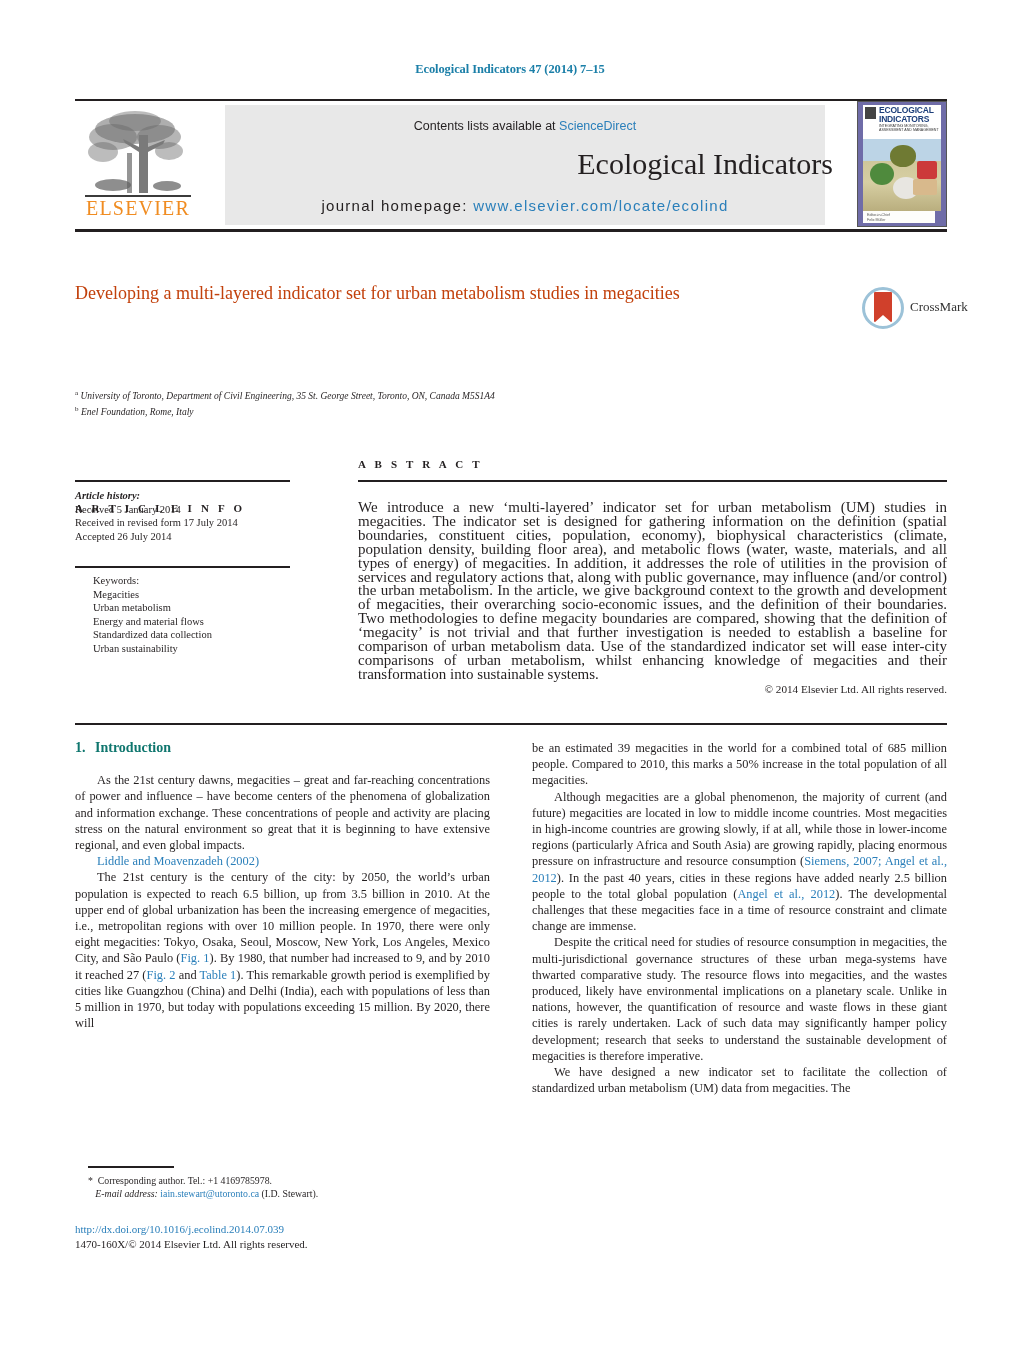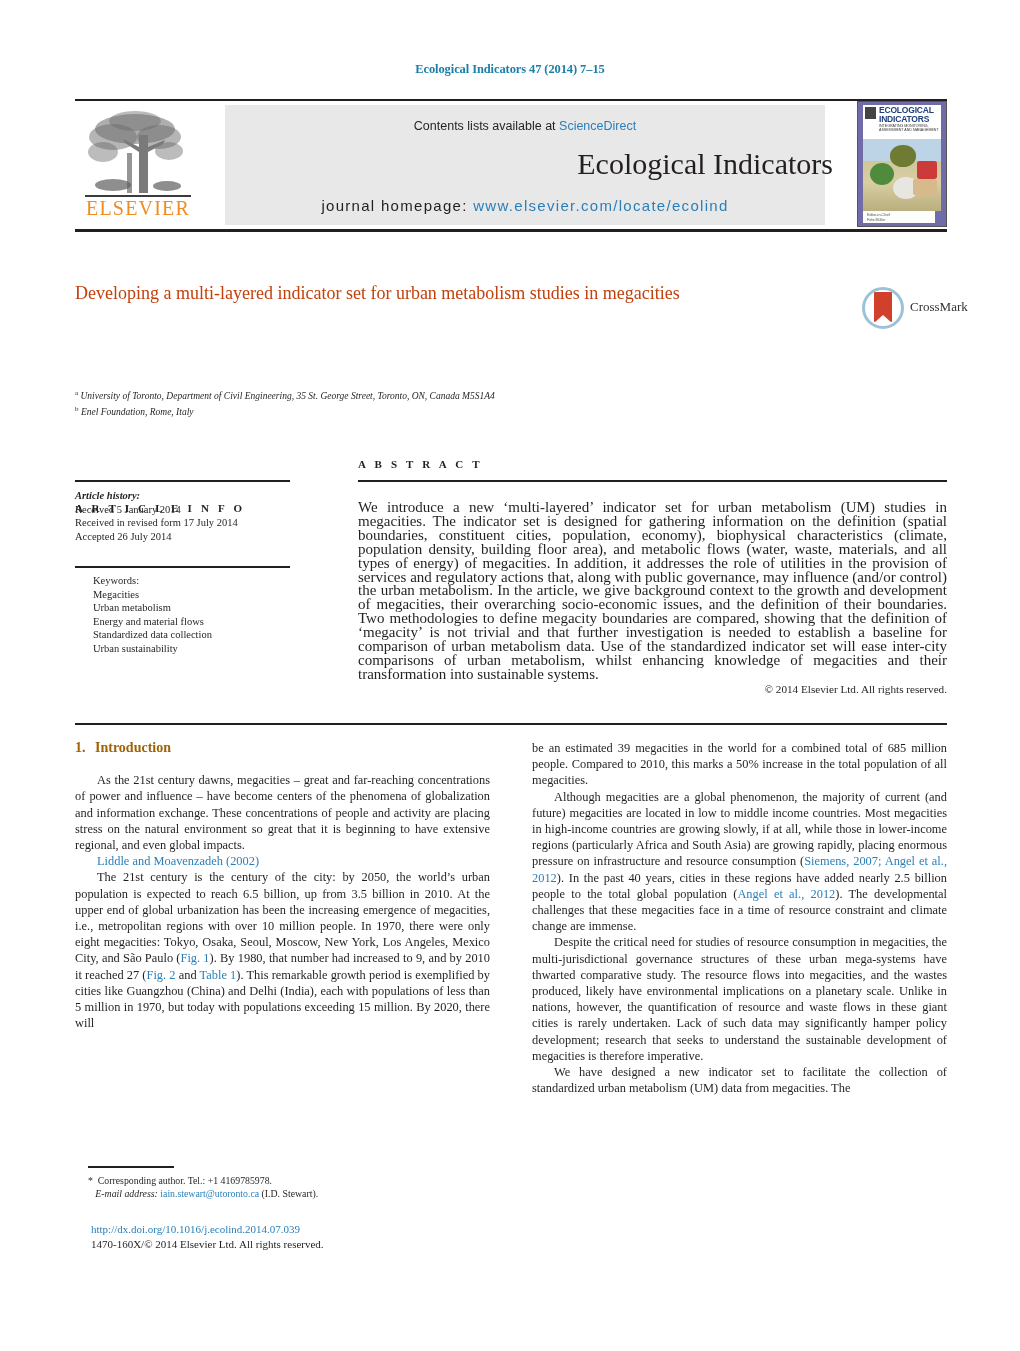--- a/index.html
+++ b/index.html
@@ -167,42 +167,42 @@
     font-family:"Liberation Serif",serif;font-size:12.4px;line-height:16.2px;
     text-align:justify;color:#231f20;
   }
   .colR{
     position:absolute;left:532px;top:740px;width:415px;
     font-family:"Liberation Serif",serif;font-size:12.4px;line-height:16.2px;
     text-align:justify;color:#231f20;
   }
   h2.secnum{
     font-family:"Liberation Serif",serif;font-size:14px;font-weight:bold;
-    margin:0 0 16px 0;color:#a16207;
+    margin:0 0 16px 0;color:#0f766e;
   }
   h2.secnum .n{display:inline-block;width:20px;}
   p.para{margin:0 0 0 0;text-indent:22px;}
   p.para.noind{text-indent:0;}
   .blockquote{margin:0;text-indent:0;}
   .cite{color:#2a7fba;}
   .citeblock{color:#2a7fba;margin-top:12px;margin-bottom:12px;}
 
   
   .fn-rule{
     position:absolute;left:88px;top:1166px;width:86px;height:2px;background:#231f20;
   }
   .footnote{
     position:absolute;left:88px;top:1174px;width:400px;
     font-family:"Liberation Serif",serif;font-size:9.8px;line-height:13px;color:#231f20;
   }
   .footnote .em{font-style:italic;}
   .footnote .lnk{color:#2a7fba;}
   .doiblock{
     position:absolute;left:75px;top:1222px;width:430px;
-    font-family:"Liberation Serif",serif;font-size:11px;line-height:14.5px;color:#231f20;margin-left:16px;
+    font-family:"Liberation Serif",serif;font-size:11px;line-height:14.5px;color:#231f20;
   }
   .doiblock .doi{color:#2a7fba;}
 </style>
 </head>
 <body>
 
 <div class="page">
 
   <div class="runhead">Ecological Indicators 47 (2014) 7–15</div>
 

